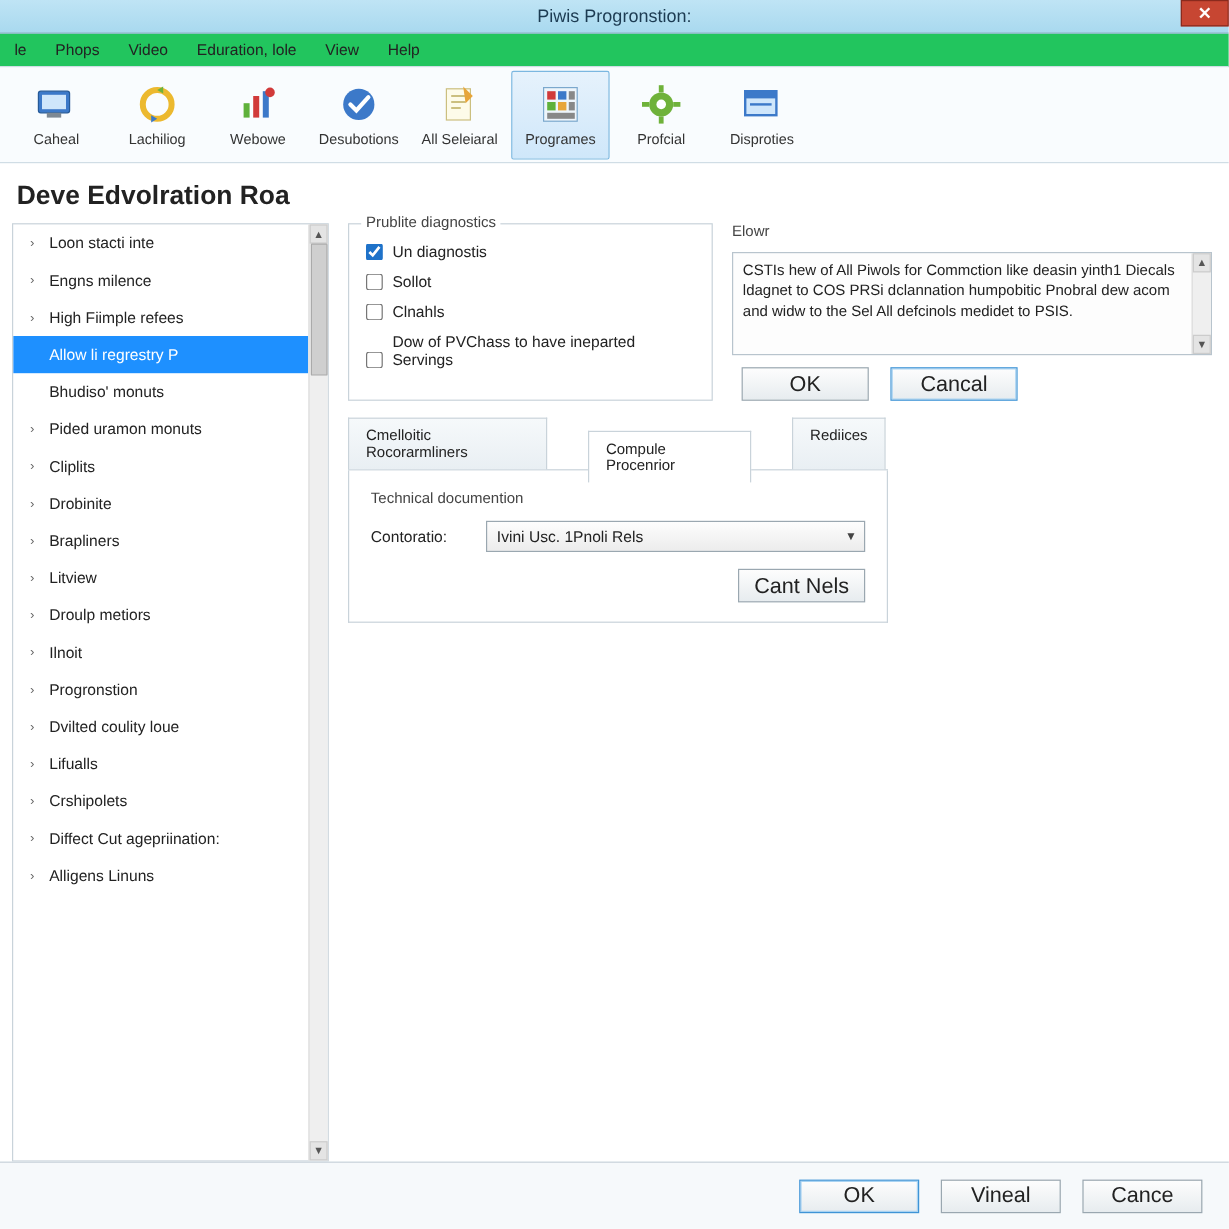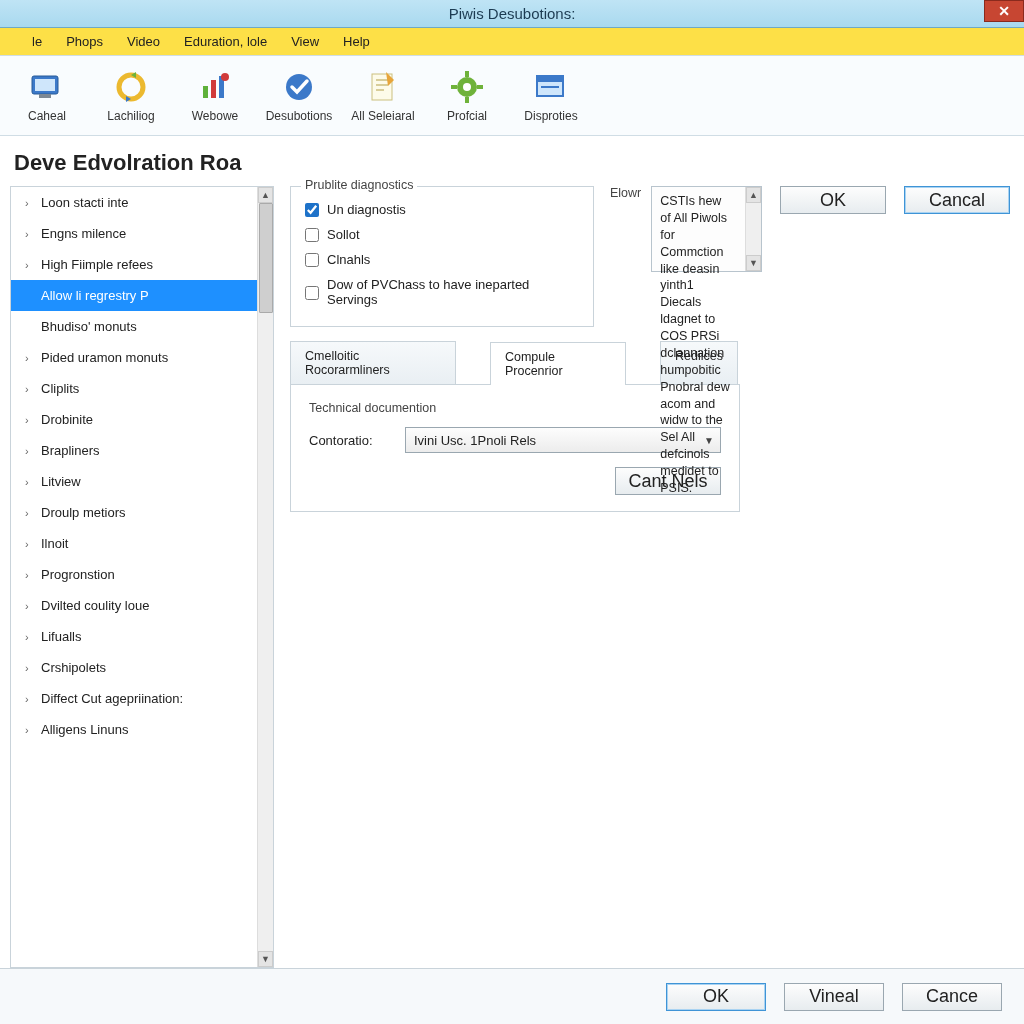--- a/index.html
+++ b/index.html
@@ -2,21 +2,21 @@
 <html><head>
 <meta charset="utf-8">
 <style>
 * { box-sizing: border-box; margin: 0; padding: 0; font-family: "Segoe UI", Tahoma, sans-serif; }
 body { width: 1024px; height: 1024px; background: #fff; font-size: 13px; color: #222; overflow: hidden; }
 
 .titlebar { height: 28px; background: linear-gradient(#bfe4f5,#a9d9ef); border-bottom: 1px solid #6fa9c4; display:flex; align-items:center; justify-content:center; position:relative; }
 .titlebar .title { color:#1c3b52; font-size:15px; }
 .closebox { position:absolute; right:0; top:0; width:40px; height:22px; background:#c74632; color:#fff; display:flex; align-items:center; justify-content:center; font-size:14px; font-weight:bold; border:1px solid #8a2a1d; }
 
-.menubar { height:28px; background:#fde047; border-bottom:1px solid #d0dde5; display:flex; align-items:center; padding:0 20px; }
+.menubar { height:28px; background:#22c55e; border-bottom:1px solid #d0dde5; display:flex; align-items:center; padding:0 0; }
 .menubar .mi { padding:4px 12px; cursor:default; }
 
 .toolbar { height:80px; background:#f9fcfe; border-bottom:1px solid #d0dde5; display:flex; align-items:center; padding:2px 6px; gap:2px; }
 .toolbtn { width:82px; height:74px; display:flex; flex-direction:column; align-items:center; justify-content:center; gap:4px; border:1px solid transparent; border-radius:2px; cursor:default; }
 .toolbtn.selected { background:linear-gradient(#e6f2fc,#cfe7fa); border:1px solid #7bb7e0; }
 .toolbtn .ticon { width:36px; height:36px; display:flex; align-items:center; justify-content:center; }
 .toolbtn .tlabel { font-size:12px; color:#333; }
 
 .heading { padding:14px 14px 10px 14px; font-size:22px; font-weight:600; color:#222; }
 
@@ -29,51 +29,51 @@
 .sb-item.selected .chev { color:#fff; }
 .sb-scroll { position:absolute; right:0; top:0; bottom:0; width:16px; background:#efefef; border-left:1px solid #ddd; display:flex; flex-direction:column; align-items:center; }
 .sb-scroll .arrow { height:16px; width:100%; background:#e4e4e4; display:flex; align-items:center; justify-content:center; font-size:9px; color:#555; border:1px solid #ccc; }
 .sb-scroll .thumb { margin-top:0; width:14px; height:110px; background:#cfcfcf; border:1px solid #aaa; border-radius:1px; }
 
 .main { flex:1; padding:0 14px 0 6px; display:flex; gap:14px; flex-direction:column; }
 .toprow { display:flex; gap:16px; }
 .groupbox { border:1px solid #c9d3da; padding:10px 14px 14px 14px; position:relative; background:#fff; }
 .groupbox > .glegend { position:absolute; top:-9px; left:10px; background:#fff; padding:0 4px; color:#444; font-size:12.5px; }
 .diag { width:304px; }
-.diag .row { display:flex; align-items:center; gap:8px; padding:5px 0; }
+.diag .row { display:flex; align-items:flex-end; gap:8px; padding:5px 0; }
 .diag input[type=checkbox] { width:14px; height:14px; margin-top:1px; accent-color:#1e72c9; }
-.infoarea { flex:1; display:flex; flex-direction:row; gap:10px; position:relative;justify-content:flex-end; }
+.infoarea { flex:1; display:flex; flex-direction:column; gap:10px; position:relative;justify-content:flex-end; }
 .infolabel { font-size:12.5px; color:#444; }
 .textbox { border:1px solid #b8c4cd; background:#fdfdfd; padding:6px 8px; font-size:12.5px; line-height:1.35; height:86px; position:relative; }
 .textbox .tscroll { position:absolute; right:0; top:0; bottom:0; width:16px; background:#efefef; border-left:1px solid #ddd; display:flex; flex-direction:column; }
 .textbox .tscroll .arrow { height:16px; background:#e4e4e4; border:1px solid #ccc; display:flex; align-items:center; justify-content:center; font-size:9px; color:#555; }
 .btnrow { display:flex; gap:18px; justify-content:flex-start; padding-left:8px; }
 .btn { min-width:106px; height:28px; border:1px solid #9aa7b0; background:linear-gradient(#fdfdfd,#e7ecef); display:flex; align-items:center; justify-content:center; cursor:default; font-size:18px; }
 .btn.primary { border:1px solid #3f94d6; box-shadow:0 0 0 1px #a9d3f2 inset; }
 
 .tabs { display:flex; border-bottom:1px solid #c9d3da; }
 .tab { padding:7px 14px; border:1px solid #c9d3da; border-bottom:none; background:linear-gradient(#f6f9fb,#e9eff3); margin-right:2px; font-size:12.5px; cursor:default; }
-.tab.active { background:#fff; position:relative; top:1px; }
+.tab.active { background:#fff; position:relative; top:11px; }
 .tabbody { border:1px solid #c9d3da; border-top:none; padding:16px 18px 16px 18px; width:450px; }
 .tabbody .legend2 { color:#444; font-size:12.5px; margin-bottom:12px; }
 .formrow { display:flex; align-items:center; gap:14px; }
 .formrow label { width:82px; }
 .combo { flex:1; height:26px; border:1px solid #9aa7b0; background:linear-gradient(#fdfdfd,#ececec); display:flex; align-items:center; justify-content:space-between; padding:0 6px 0 8px; font-size:13px; }
 .combo .dd { font-size:10px; color:#444; }
 .subbtnrow { display:flex; justify-content:flex-end; margin-top:14px; }
 
 .footer { position:absolute; left:0; right:0; bottom:0; height:56px; border-top:1px solid #c9d3da; background:#f6f9fb; display:flex; align-items:center; justify-content:flex-end; gap:18px; padding:0 22px; }
 
 svg { display:block; }
 </style>
 </head>
 <body>
 
 <div class="titlebar">
-  <span class="title">Piwis Desubotions:</span>
+  <span class="title">Piwis Progronstion:</span>
   <div class="closebox">✕</div>
 </div>
 
 <div class="menubar">
   <div class="mi">le</div>
   <div class="mi">Phops</div>
   <div class="mi">Video</div>
   <div class="mi">Eduration, lole</div>
   <div class="mi">View</div>
   <div class="mi">Help</div>
@@ -122,20 +122,35 @@
   </div>
   <div class="toolbtn">
     <span class="ticon">
         <svg width="30" height="34">
           <rect x="4" y="4" width="20" height="26" fill="#fdfbe9" stroke="#cbbf7f"></rect>
           <path d="M8 10 H20 M8 15 H20 M8 20 H16" stroke="#cbbf7f" stroke-width="1.5"></path>
           <path d="M18 2 L26 10 L20 16 Z" fill="#e7a53a"></path>
         </svg>
       </span>
     <span class="tlabel">All Seleiaral</span>
+  </div>
+  <div class="toolbtn selected">
+    <span class="ticon">
+        <svg width="32" height="32">
+          <rect x="2" y="2" width="28" height="28" fill="#eef5fb" stroke="#7ba8cd"></rect>
+          <rect x="5" y="5" width="7" height="7" fill="#d13a3a"></rect>
+          <rect x="14" y="5" width="7" height="7" fill="#3c79c9"></rect>
+          <rect x="5" y="14" width="7" height="7" fill="#5fb13b"></rect>
+          <rect x="14" y="14" width="7" height="7" fill="#e7a53a"></rect>
+          <rect x="23" y="5" width="5" height="7" fill="#888"></rect>
+          <rect x="23" y="14" width="5" height="7" fill="#888"></rect>
+          <rect x="5" y="23" width="23" height="5" fill="#888"></rect>
+        </svg>
+      </span>
+    <span class="tlabel">Programes</span>
   </div>
   <div class="toolbtn">
     <span class="ticon">
         <svg width="34" height="34">
           <circle cx="17" cy="17" r="10" fill="#6fb23a"></circle>
           <circle cx="17" cy="17" r="4" fill="#fff"></circle>
           <g fill="#6fb23a">
             <rect x="15" y="1" width="4" height="6"></rect>
             <rect x="15" y="27" width="4" height="6"></rect>
             <rect x="1" y="15" width="6" height="4"></rect>

